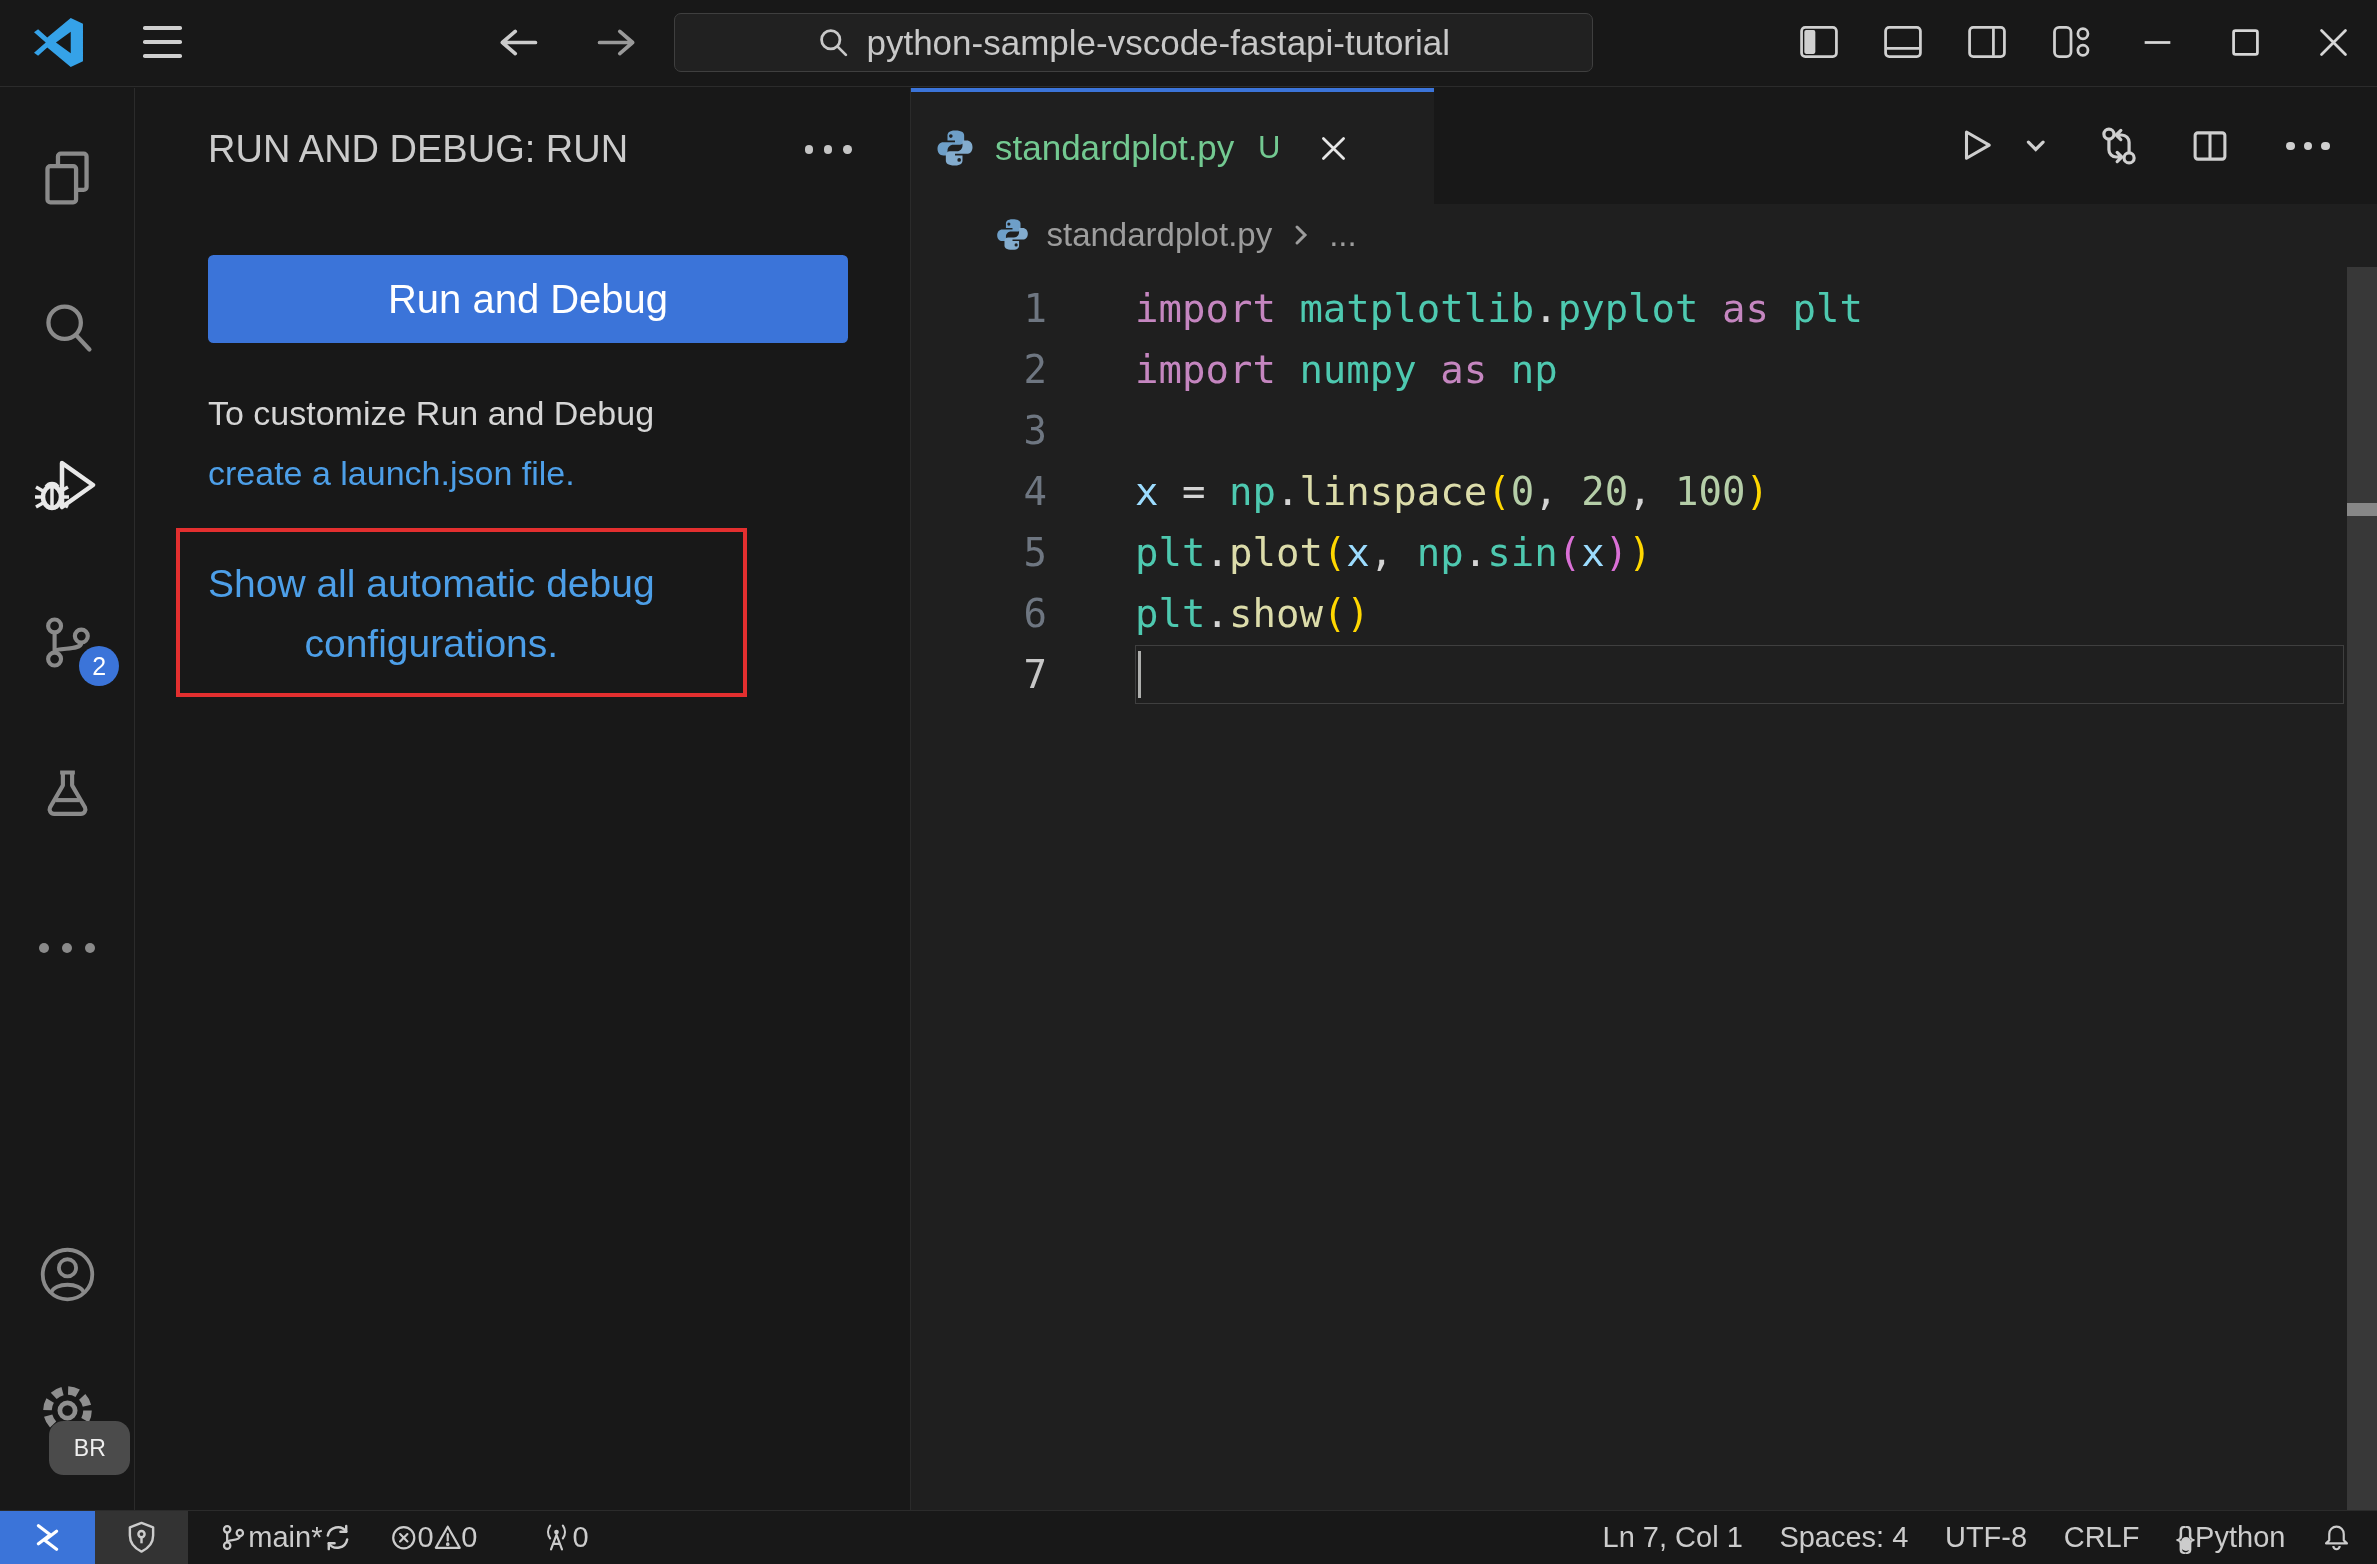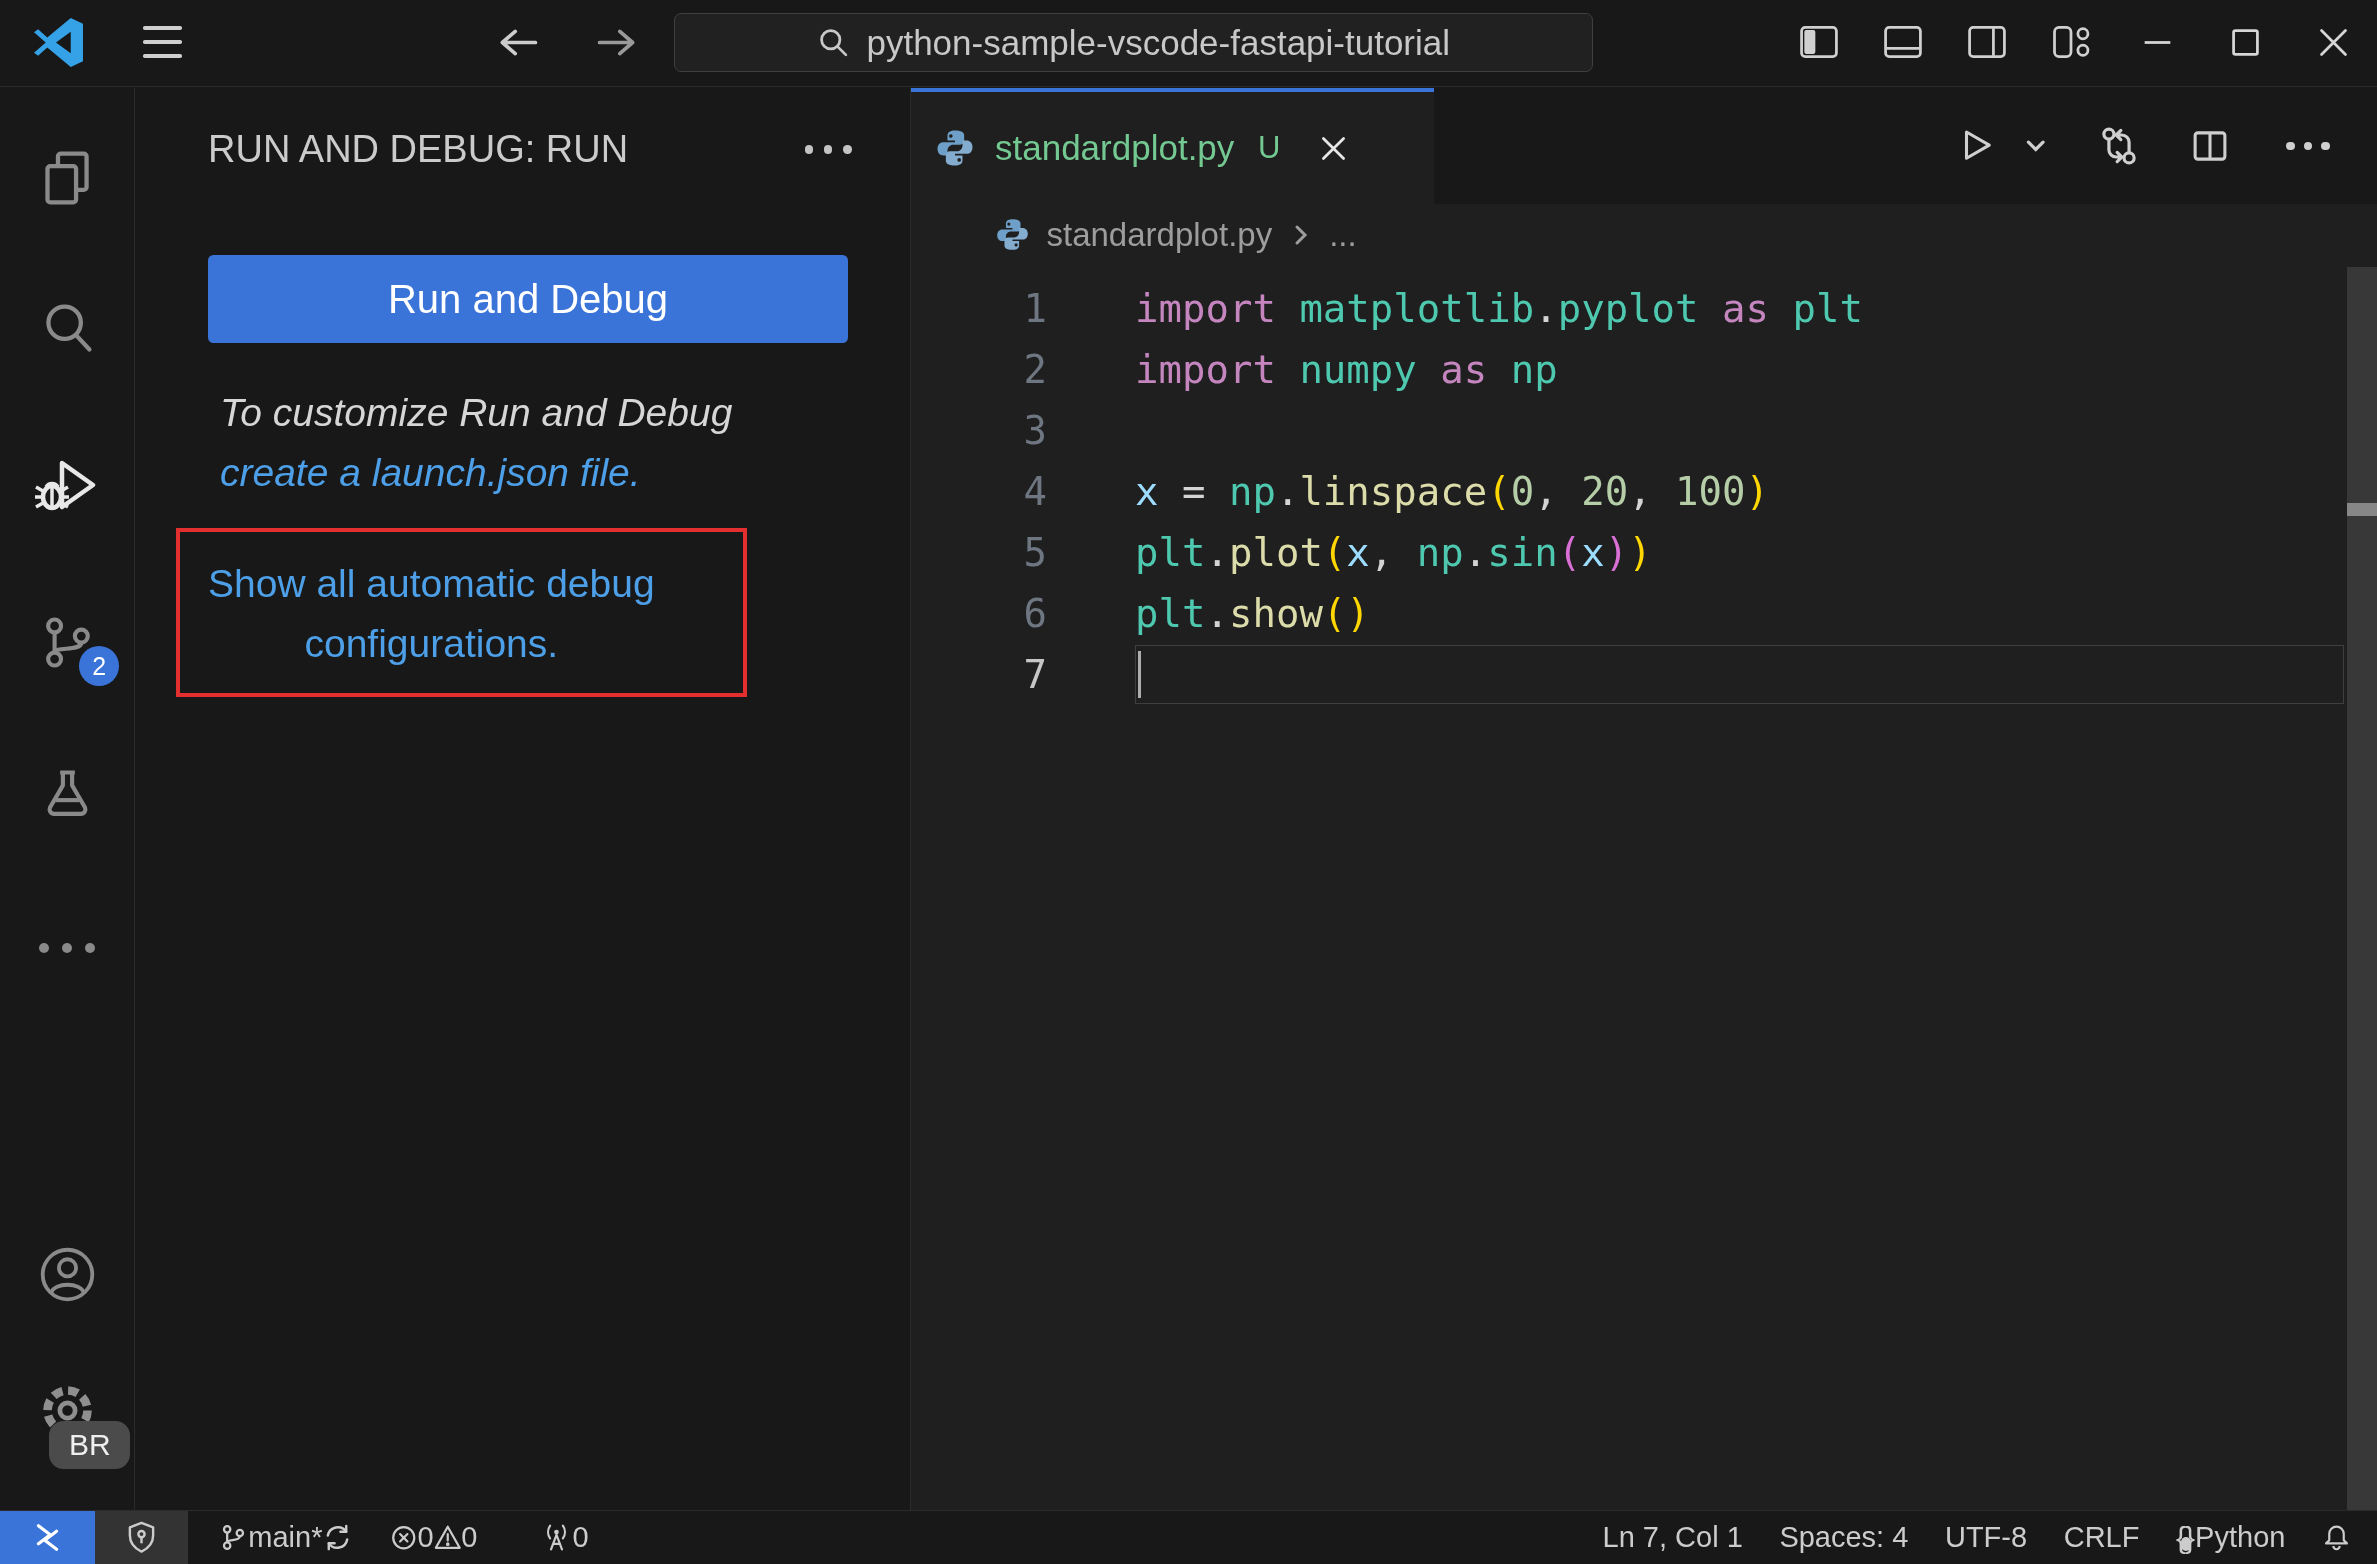--- a/index.html
+++ b/index.html
@@ -31,21 +31,21 @@
   
   .sidebar{position:absolute;left:136px;top:88px;width:774px;bottom:53px;background:#181818;
            border-right:1.8px solid #2b2b2b;}
   .sb-header{position:absolute;top:40px;left:72px;right:51px;display:flex;align-items:center;
              justify-content:space-between;font-size:38px;color:#cbcbcb;}
   .dots{display:flex;gap:11px;align-items:center;cursor:pointer;padding:7.3px;}
   .dots i{width:8.3px;height:8.3px;border-radius:50%;background:#c4c4c4;}
   .run-btn{position:absolute;left:72px;top:167px;width:640px;height:88px;background:#3B74D9;
            border:none;border-radius:5.5px;color:#ffffff;font-size:40px;
            font-family:"Liberation Sans",sans-serif;cursor:pointer;}
-  .welcome{position:absolute;left:84px;top:295px;width:642px;font-size:39px;line-height:60px;color:#d6d6d6;font-style:italic;}
+  .welcome{position:absolute;left:72px;top:295px;width:642px;font-size:34px;line-height:60px;color:#d6d6d6;}
   .link{color:#4D9FE8;cursor:pointer;}
   .redbox{position:absolute;left:40px;top:440px;width:563px;height:161px;border:4.6px solid #E32F2F;}
   .showall{position:absolute;left:72px;top:466px;font-size:39px;line-height:60px;text-align:center;}
   
   .editor{position:absolute;left:911px;top:88px;right:0;bottom:53px;background:#1f1f1f;}
   .tabbar{position:absolute;top:0;left:0;right:0;height:116px;background:#181818;display:flex;}
   .tab{width:523px;height:116px;background:#1f1f1f;border-top:4.6px solid #3B74D9;
        display:flex;align-items:center;padding:0 24px;box-sizing:border-box;gap:20px;cursor:pointer;}
   .tab-label{font-size:35px;color:#73C991;}
   .tab-dirty{font-size:31px;color:#73C991;margin-left:3.7px;}
@@ -221,21 +221,21 @@
         </svg>
     </span>
   </div>
   <div class="act-item" style="top:1276px">
     <span>
       <svg width="61" height="61" viewBox="0 0 64 64" fill="none">
         <circle cx="32" cy="32" r="21" stroke="#8f8f8f" stroke-width="9" stroke-dasharray="10.5 6"></circle>
         <circle cx="32" cy="32" r="8" stroke="#8f8f8f" stroke-width="5"></circle>
         </svg>
     </span>
-    <span class="brbadge" style="width:81px;height:48px;right:3.7px;top:57px;font-size:30px;">BR</span>
+    <span class="brbadge" style="width:81px;height:54px;right:3.7px;top:57px;font-size:23px;">BR</span>
   </div>
 </div>
 
 <div class="sidebar">
   <div class="sb-header">
     <span>RUN AND DEBUG: RUN</span>
     <span class="dots">
         <i></i>
         <i></i>
         <i></i>

